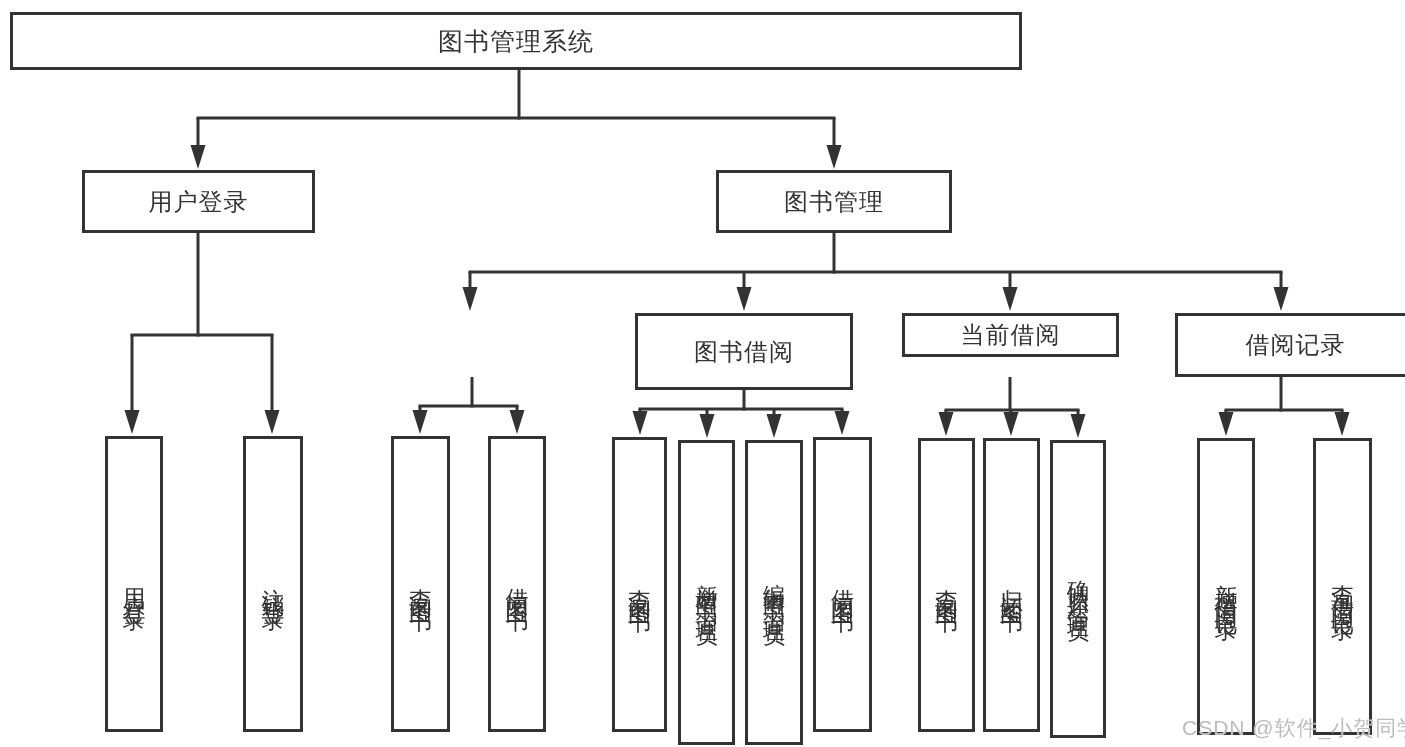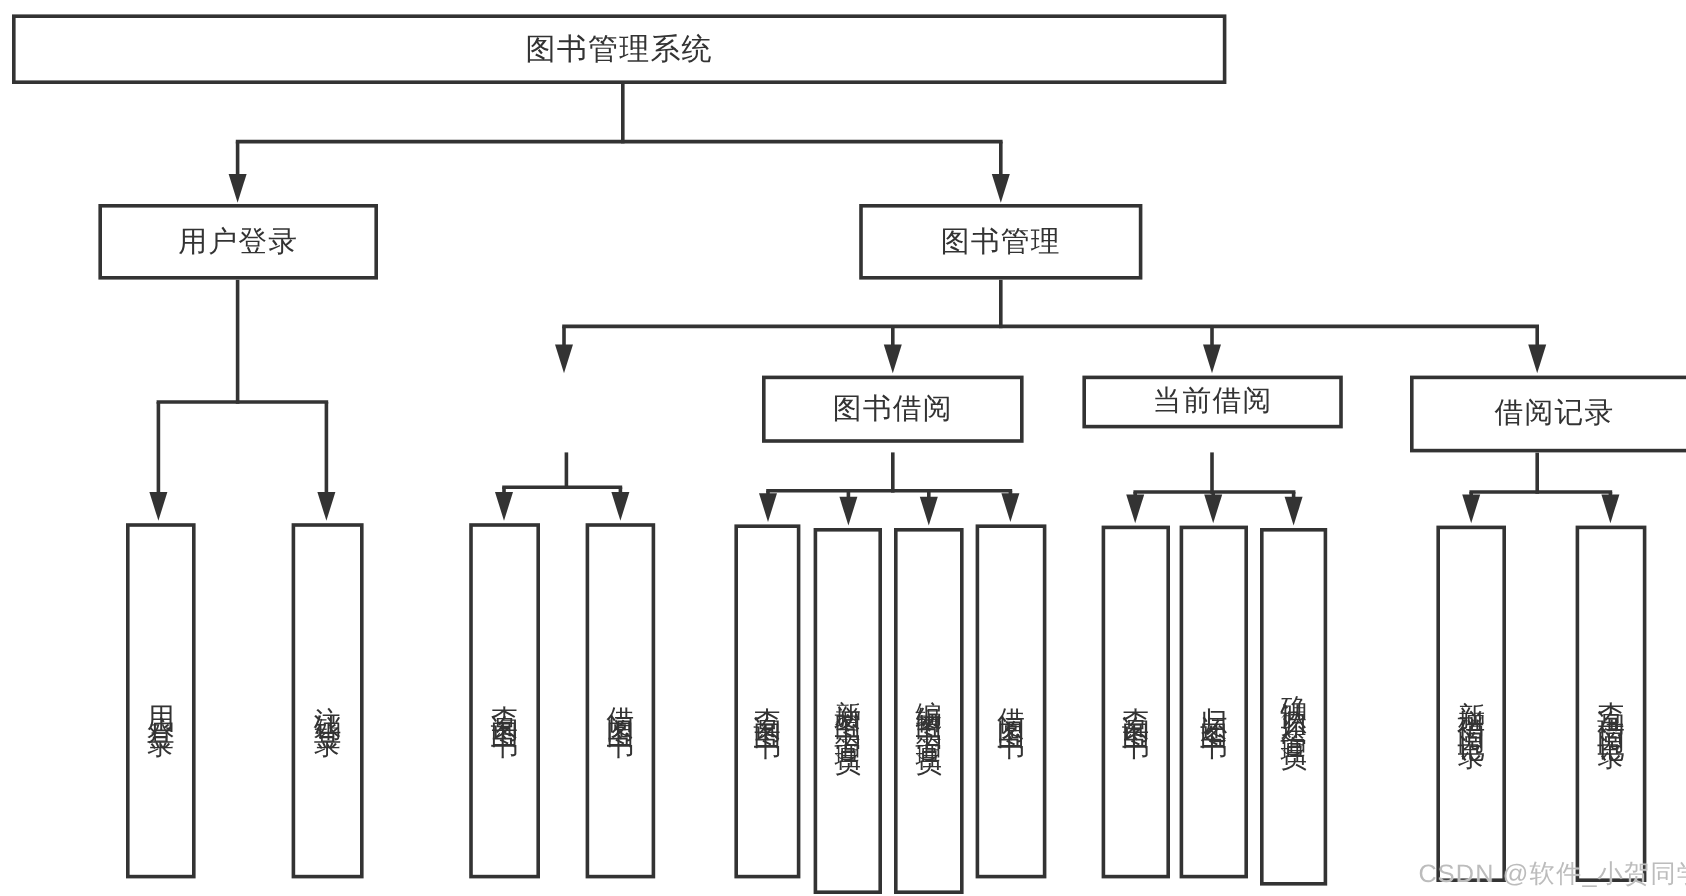--- a/index.html
+++ b/index.html
@@ -111,21 +111,21 @@
       <polygon points="1218.5,412 1233.5,412 1226,436"></polygon>
       <polygon points="1334.5,412 1349.5,412 1342,436"></polygon>
     </g>
   </svg>
 
   <div class="box h-label root-label" style="left:10px;top:12px;width:1012px;height:58px;">图书管理系统</div>
 
   <div class="box h-label" style="left:82px;top:170px;width:233px;height:63px;">用户登录</div>
   <div class="box h-label" style="left:716px;top:170px;width:236px;height:63px;">图书管理</div>
 
-  <div class="box h-label" style="left:635px;top:313px;width:218px;height:56px;">图书借阅</div>
+  <div class="box h-label" style="left:635px;top:313px;width:218px;height:77px;">图书借阅</div>
   <div class="box h-label" style="left:902px;top:313px;width:217px;height:44px;">当前借阅</div>
   <div class="box h-label" style="left:1175px;top:313px;width:241px;height:64px;font-family:Liberation Serif, serif;">借阅记录</div>
 
   <div class="box v-box" style="left:105px;top:436px;width:58px;height:296px;">用户登录</div>
   <div class="box v-box" style="left:243px;top:436px;width:60px;height:296px;">注销登录</div>
 
   <div class="box v-box" style="left:391px;top:436px;width:59px;height:296px;">查询图书</div>
   <div class="box v-box" style="left:488px;top:436px;width:58px;height:296px;">借阅图书</div>
 
   <div class="box v-box" style="left:612px;top:437px;width:55px;height:295px;">查询图书</div>

